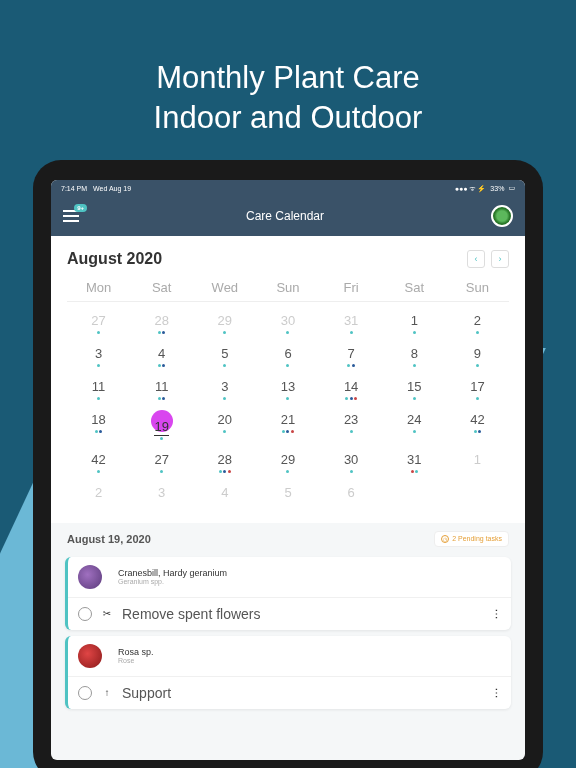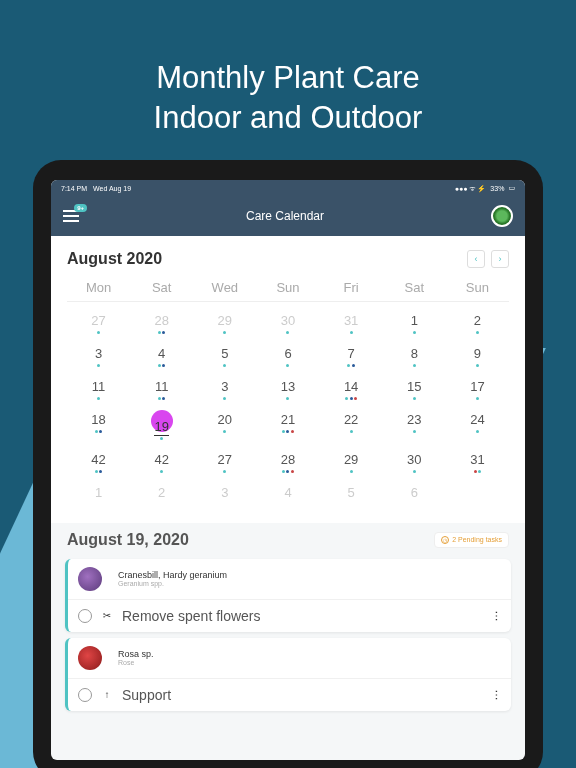--- a/index.html
+++ b/index.html
@@ -29,21 +29,21 @@
   .day-num { font-size: 13px; color: #555; margin-top: 12px; }
   .day-num.muted { color: #ccc; }
   .day-selected { display: inline-flex; width: 22px; height: 22px; background: #d946ef; border-radius: 50%; align-items: center; justify-content: center; position: relative; }
   .day-selected .day-num { color: #333; border-bottom: 1.5px solid #333; padding-bottom: 1px; }
   .dots { display: flex; justify-content: center; gap: 1.5px; margin-top: 2px; height: 4px; }
   .dot { width: 3px; height: 3px; border-radius: 50%; }
   .d-teal { background: #4fc3c3; }
   .d-blue { background: #2a5a9a; }
   .d-red { background: #c94545; }
   .date-section { padding: 8px 16px 4px; display: flex; justify-content: space-between; align-items: center; background: #f5f7f8; }
-  .date-label { font-size: 16px; color: #555; font-weight: 600; }
+  .date-label { font-size: 11px; color: #555; font-weight: 600; }
   .pending-badge { background: #fff; border: 1px solid #eee; border-radius: 4px; padding: 3px 6px; font-size: 7px; color: #e5a039; display: flex; align-items: center; gap: 3px; }
   .pending-icon { width: 8px; height: 8px; border: 1px solid #e5a039; border-radius: 50%; display: inline-flex; align-items: center; justify-content: center; font-size: 5px; }
   .task-card { margin: 6px 14px; background: #fff; border-radius: 6px; box-shadow: 0 1px 3px rgba(0,0,0,0.08); border-left: 3px solid #4fc3c3; overflow: hidden; }
   .plant-header { display: flex; align-items: center; padding: 8px 10px; gap: 16px; border-bottom: 1px solid #f0f0f0; }
   .plant-img { width: 24px; height: 24px; border-radius: 50%; }
   .plant-img.purple { background: radial-gradient(circle at 40% 40%, #a070c0, #5a3a7a); }
   .plant-img.red { background: radial-gradient(circle at 40% 40%, #e04545, #8a1a1a); }
   .plant-names { flex: 1; }
   .plant-common { font-size: 9px; color: #333; font-weight: 500; }
   .plant-latin { font-size: 7px; color: #aaa; }
@@ -192,23 +192,20 @@
               <span class="dot d-teal"></span>
             </div></div>
           <div class="cal-cell"><span class="day-num">20</span><div class="dots">
               <span class="dot d-teal"></span>
             </div></div>
           <div class="cal-cell"><span class="day-num">21</span><div class="dots">
               <span class="dot d-teal"></span>
               <span class="dot d-blue"></span>
               <span class="dot d-red"></span>
             </div></div>
-          <div class="cal-cell"><span class="day-num">22</span><div class="dots">
-              <span class="dot d-teal"></span>
-            </div></div>
           <div class="cal-cell"><span class="day-num">23</span><div class="dots">
               <span class="dot d-teal"></span>
             </div></div>
           <div class="cal-cell"><span class="day-num">24</span><div class="dots">
               <span class="dot d-teal"></span>
             </div></div>
           <div class="cal-cell"><span class="day-num">42</span><div class="dots">
               <span class="dot d-teal"></span>
               <span class="dot d-blue"></span>
             </div></div>

